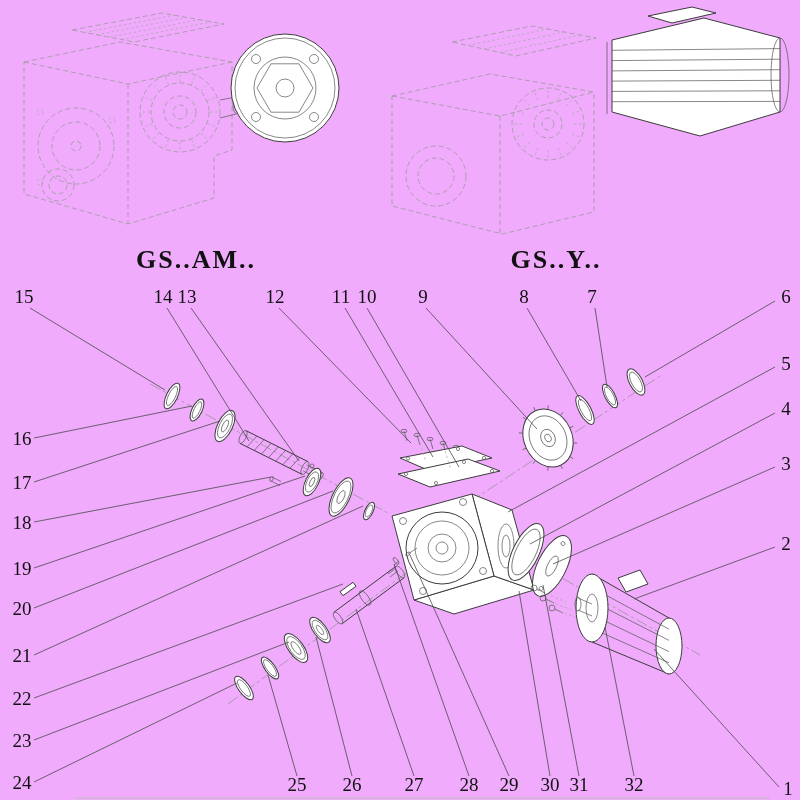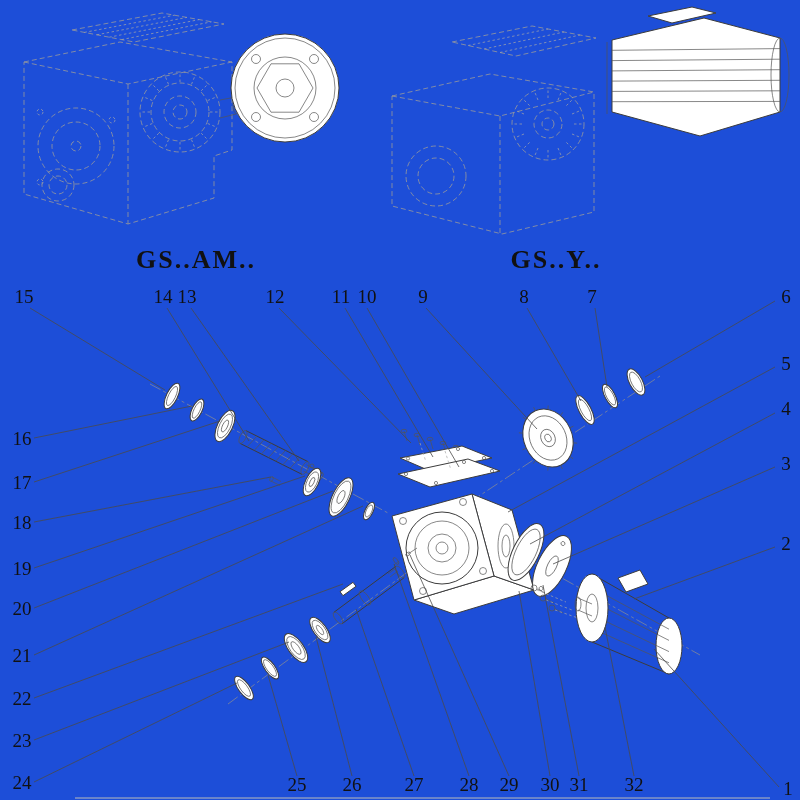--- a/index.html
+++ b/index.html
@@ -1,16 +1,16 @@
 <!DOCTYPE html>
 <html><head>
 <meta charset="utf-8">
 <style>
   html,body { margin:0; padding:0; background:#ffffff; }
-  #page { position:relative; width:800px; height:800px; background:#1d4ed8; overflow:hidden; }
+  #page { position:relative; width:800px; height:800px; background:#f0abfc; overflow:hidden; }
   svg { display:block; }
   
   .s   { stroke:#3c3c3c; stroke-width:1;   fill:none; }
   .sw  { stroke:#3c3c3c; stroke-width:1;   fill:#ffffff; }
   .st  { stroke:#555555; stroke-width:0.7; fill:none; }
   .d   { stroke:#9b9b9b; stroke-width:0.8; fill:none; stroke-dasharray:5 3; }
   .d2  { stroke:#a8a8a8; stroke-width:0.7; fill:none; stroke-dasharray:2.5 2.5; }
   .ax  { stroke:#8f8f8f; stroke-width:0.7; fill:none; stroke-dasharray:12 3 3 3; }
   .ld  { stroke:#4a4a4a; stroke-width:0.8; fill:none; }
   .frame { stroke:#bbbbbb; stroke-width:1; fill:none; }

